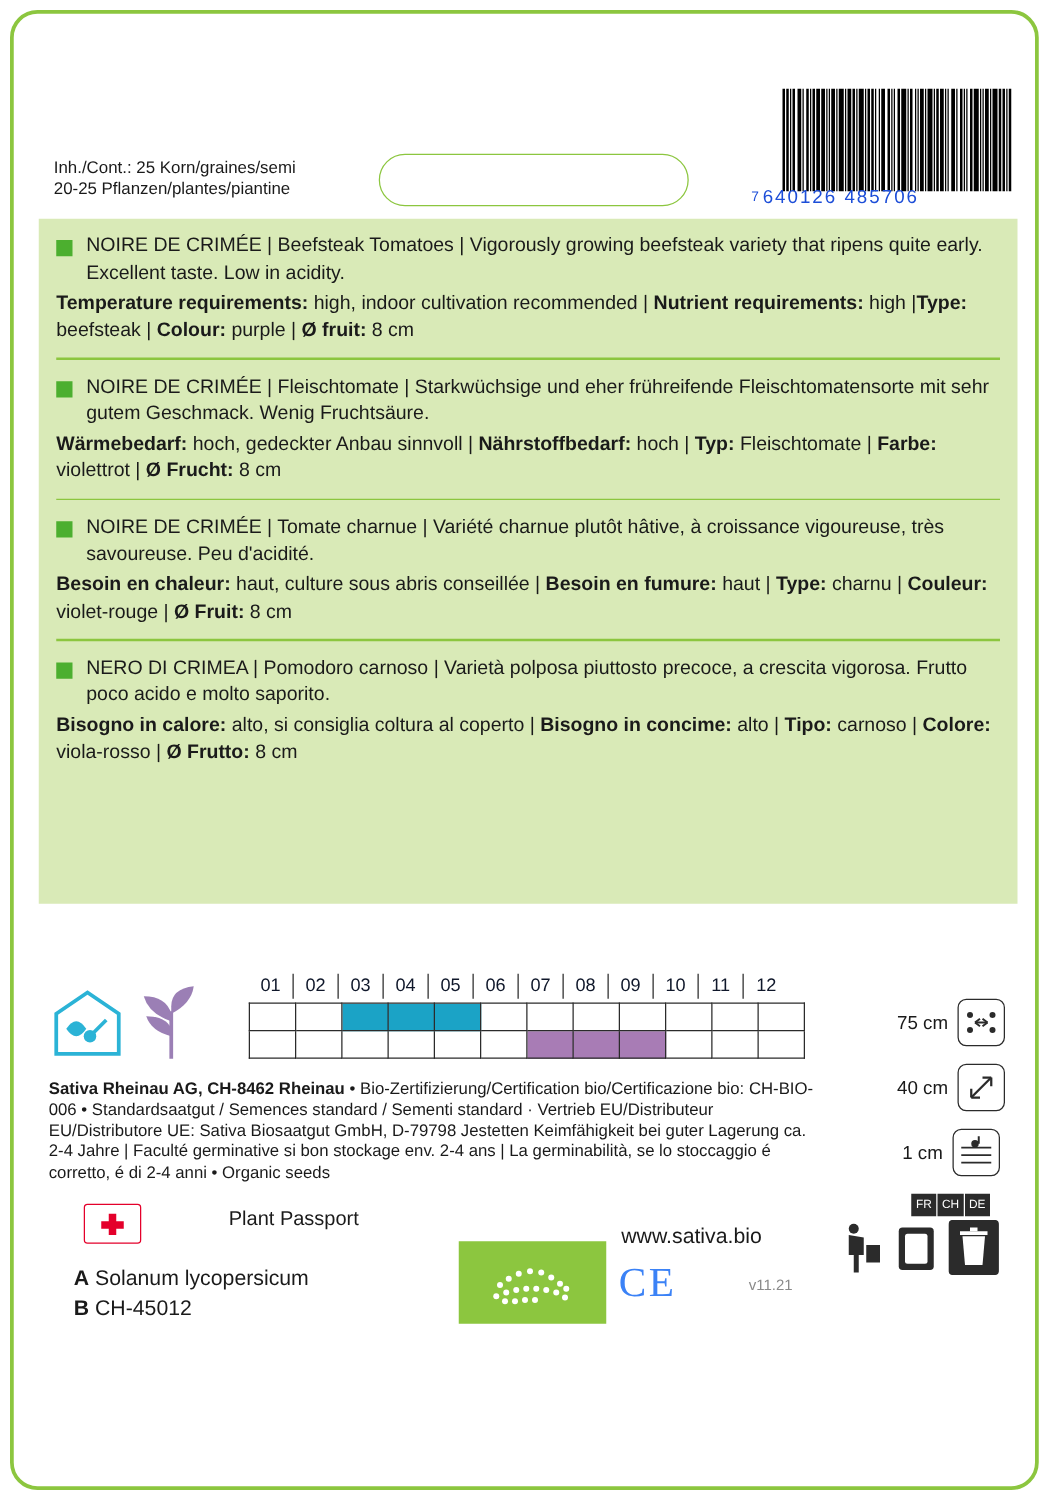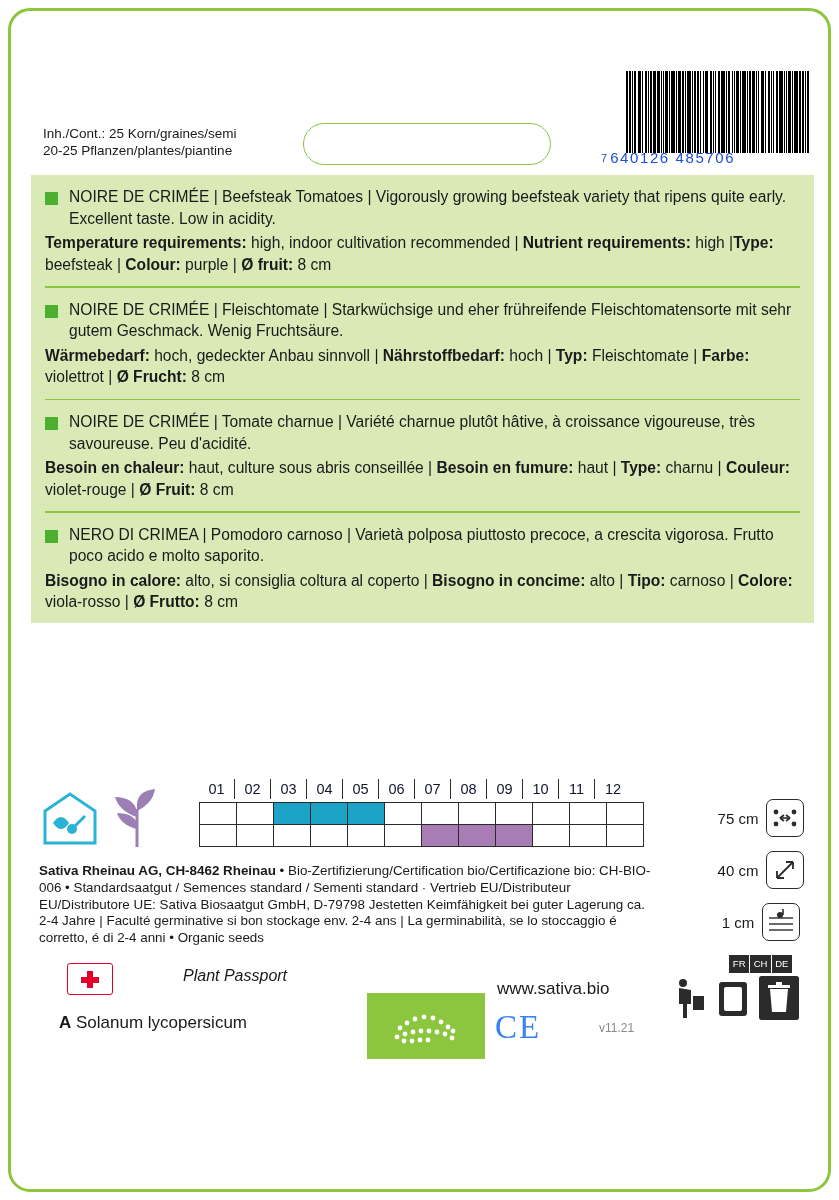--- a/index.html
+++ b/index.html
@@ -94,21 +94,21 @@
     vertical-align: 1px;
     margin-right: 3px;
   }
 
   
   .green-block {
     position: absolute;
     left: 20px;
     top: 164px;
     width: 783px;
-    height: 448px;
+    height: 548px;
     background: #d9eab7;
   }
   .lang-sec {
     position: relative;
     padding: 0 14px;
   }
   .sep {
     height: 1.5px;
     background: #8cc63f;
     margin: 0 14px;
@@ -235,21 +235,20 @@
     color: #1a1a1a;
   }
   .company .b { font-weight: bold; }
 
   
   .passport-title {
     position: absolute;
     left: 172px;
     top: 196px;
     font-size: 16px;
-    font-style: italic;
   }
   .swiss-flag {
     position: absolute;
     left: 56px;
     top: 192px;
     width: 46px;
     height: 32px;
     border: 1.6px solid #e4002b;
     box-sizing: border-box;
     border-radius: 3px;
@@ -552,20 +551,21 @@
       </div>
 
     <div class="company">
       <span class="b">Sativa Rheinau AG, CH-8462 Rheinau</span><span> • Bio-Zertifizierung/Certification bio/Certificazione bio: CH-BIO-006 • Standardsaatgut / Semences standard / Sementi standard · Vertrieb EU/Distributeur EU/Distributore UE: Sativa Biosaatgut GmbH, D-79798 Jestetten Keimfähigkeit bei guter Lagerung ca. 2-4 Jahre | Faculté germinative si bon stockage env. 2-4 ans | La germinabilità, se lo stoccaggio é corretto, é di 2-4 anni • Organic seeds</span>
     </div>
 
     <div class="swiss-flag"></div>
     <div class="passport-title">Plant Passport</div>
     <div class="passport-lines">
       <div><span class="b">A</span><span> Solanum lycopersicum</span></div>
+      <div><span class="b">B</span><span> CH-45012</span></div>
     </div>
 
     <div class="eu-leaf">
       <svg width="118" height="66" viewBox="0 0 118 66">
         <g fill="#ffffff">
           <circle cx="30" cy="44" r="2.4"></circle>
             <circle cx="38" cy="41" r="2.4"></circle>
           <circle cx="46" cy="39" r="2.4"></circle>
             <circle cx="54" cy="38" r="2.4"></circle>
           <circle cx="62" cy="38" r="2.4"></circle>

